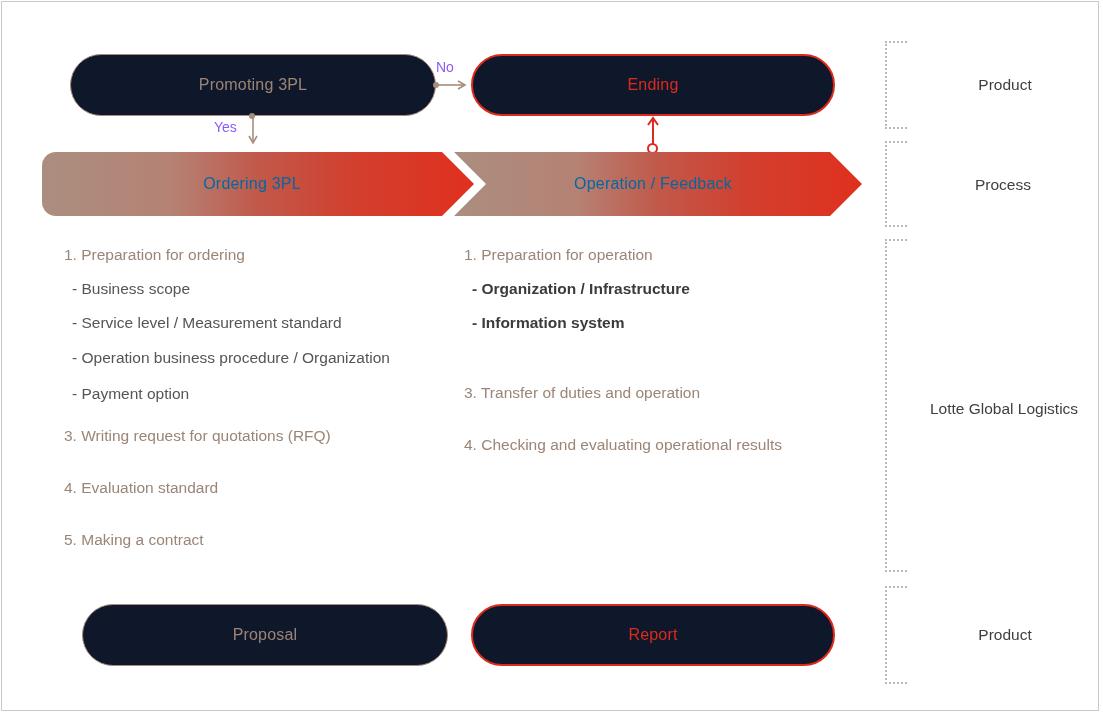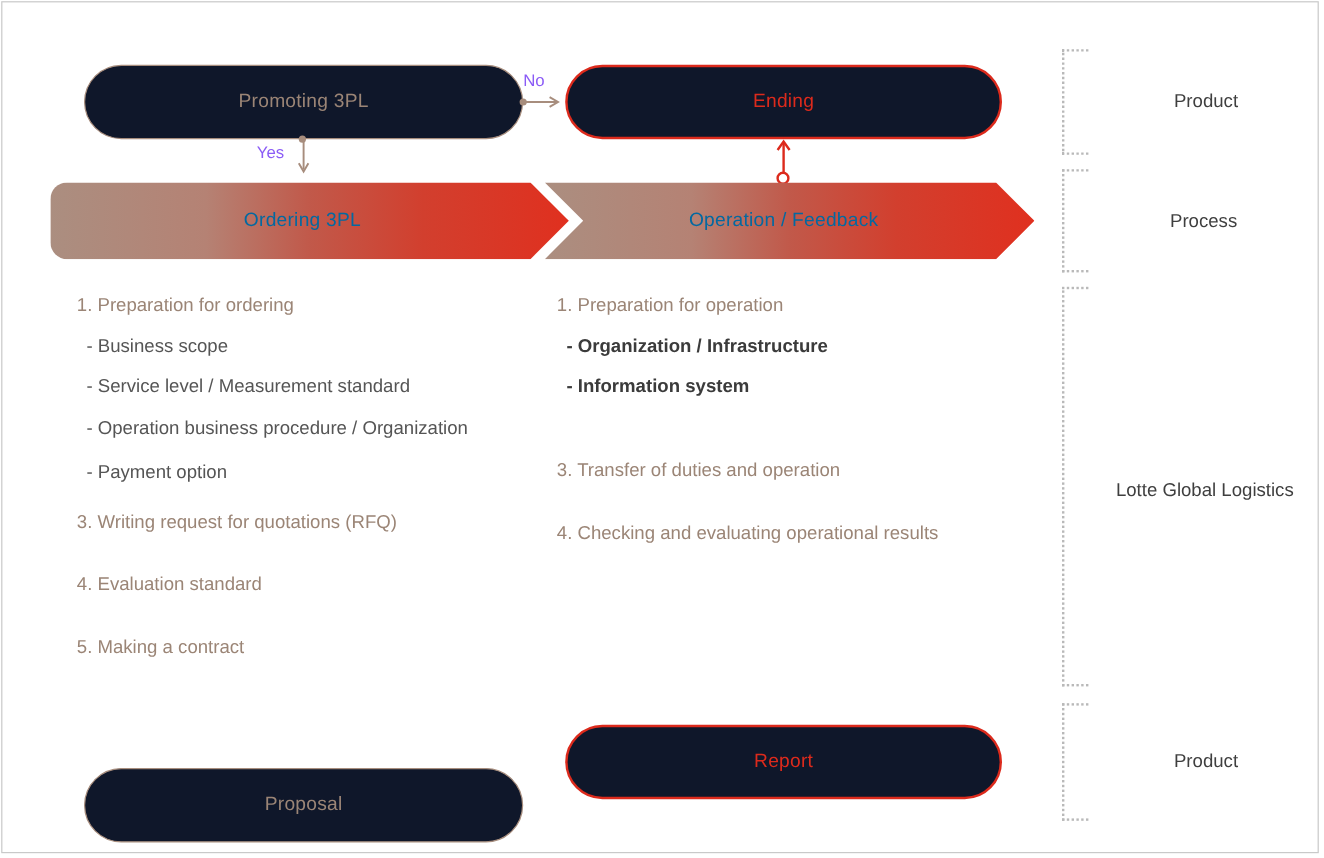--- a/index.html
+++ b/index.html
@@ -40,21 +40,21 @@
     border: 1.6px solid #a78d7d;
     color: #9b8576;
   }
   .pill.red {
     border: 2px solid #dc2a1c;
     color: #dc2a1c;
   }
 
   #box-promoting { left: 68px;  top: 52px;  width: 366px; height: 62px; }
   #box-ending    { left: 469px; top: 52px;  width: 364px; height: 62px; }
-  #box-proposal  { left: 68px;  top: 602px; width: 366px; height: 62px; margin-top: 36px; }
+  #box-proposal  { left: 80px;  top: 602px; width: 366px; height: 62px; }
   #box-report    { left: 469px; top: 602px; width: 364px; height: 62px; align-items: center; }
 
   
   .conn-label {
     position: absolute;
     font-size: 14px;
     color: #8b5cf6;
     white-space: nowrap;
   }
   #label-yes { left: 212px; top: 117px; }

